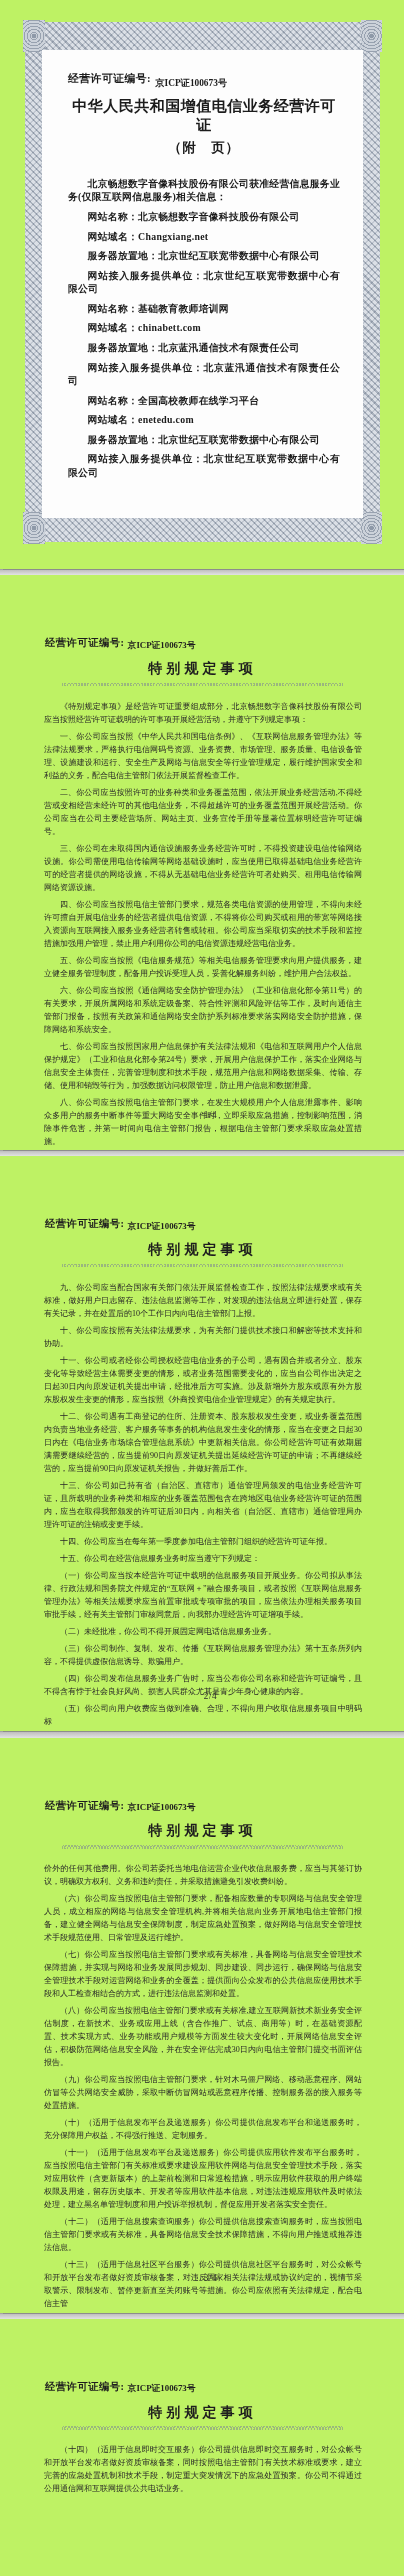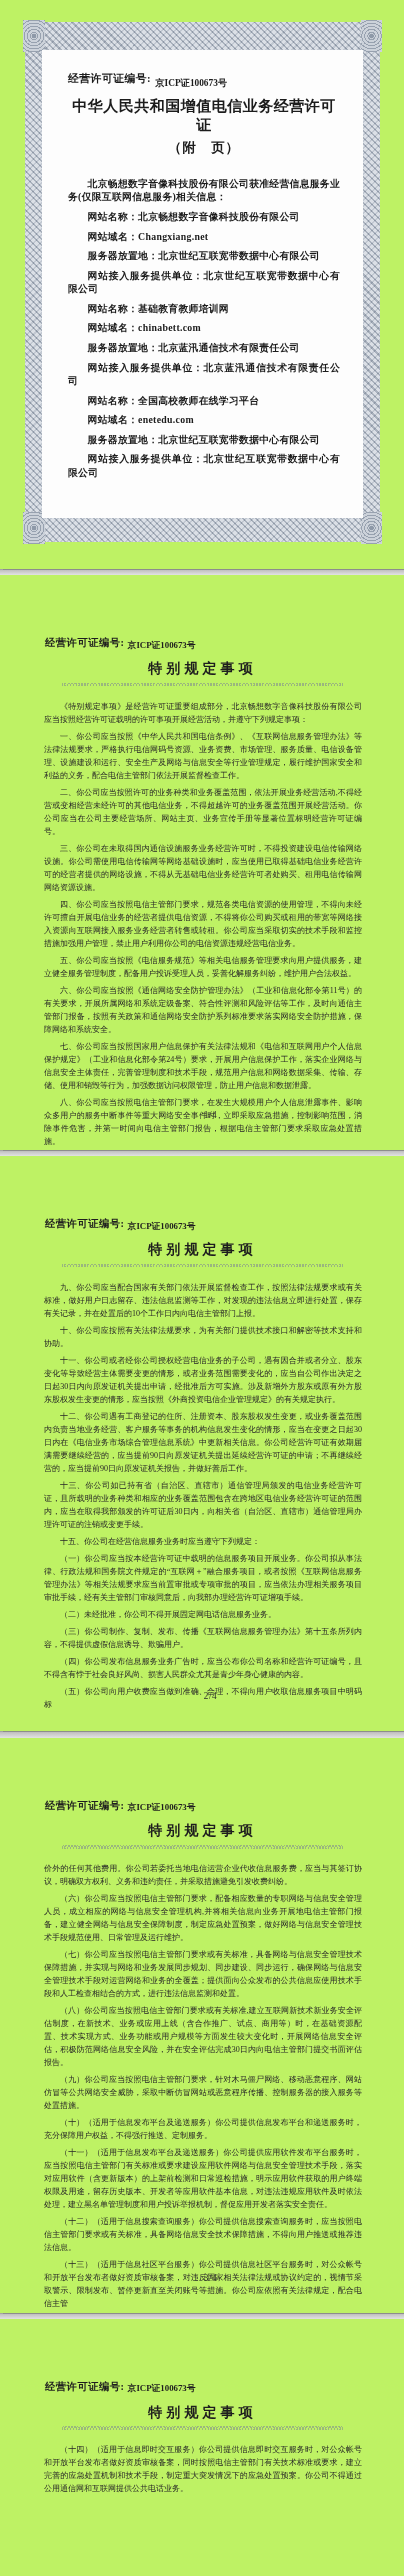--- a/index.html
+++ b/index.html
@@ -153,20 +153,21 @@
     <span class="sp-head-no">京ICP证100673号</span>
   </div>
   <div class="sp-title">特别规定事项</div>
   <div class="sp-wave"></div>
   <div class="sp-body">
     <p>九、你公司应当配合国家有关部门依法开展监督检查工作，按照法律法规要求或有关标准，做好用户日志留存、违法信息监测等工作，对发现的违法信息立即进行处置，保存有关记录，并在处置后的10个工作日内向电信主管部门上报。</p>
     <p>十、你公司应按照有关法律法规要求，为有关部门提供技术接口和解密等技术支持和协助。</p>
     <p>十一、你公司或者经你公司授权经营电信业务的子公司，遇有因合并或者分立、股东变化等导致经营主体需要变更的情形，或者业务范围需要变化的，应当自公司作出决定之日起30日内向原发证机关提出申请，经批准后方可实施。涉及新增外方股东或原有外方股东股权发生变更的情形，应当按照《外商投资电信企业管理规定》的有关规定执行。</p>
     <p>十二、你公司遇有工商登记的住所、注册资本、股东股权发生变更，或业务覆盖范围内负责当地业务经营、客户服务等事务的机构信息发生变化的情形，应当在变更之日起30日内在《电信业务市场综合管理信息系统》中更新相关信息。你公司经营许可证有效期届满需要继续经营的，应当提前90日向原发证机关提出延续经营许可证的申请；不再继续经营的，应当提前90日向原发证机关报告，并做好善后工作。</p>
     <p>十三、你公司如已持有省（自治区、直辖市）通信管理局颁发的电信业务经营许可证，且所载明的业务种类和相应的业务覆盖范围包含在跨地区电信业务经营许可证的范围内，应当在取得我部颁发的许可证后30日内，向相关省（自治区、直辖市）通信管理局办理许可证的注销或变更手续。</p>
+    <p>十四、你公司应当在每年第一季度参加电信主管部门组织的经营许可证年报。</p>
     <p>十五、你公司在经营信息服务业务时应当遵守下列规定：</p>
     <p>（一）你公司应当按本经营许可证中载明的信息服务项目开展业务。你公司拟从事法律、行政法规和国务院文件规定的“互联网＋”融合服务项目，或者按照《互联网信息服务管理办法》等相关法规要求应当前置审批或专项审批的项目，应当依法办理相关服务项目审批手续，经有关主管部门审核同意后，向我部办理经营许可证增项手续。</p>
     <p>（二）未经批准，你公司不得开展固定网电话信息服务业务。</p>
     <p>（三）你公司制作、复制、发布、传播《互联网信息服务管理办法》第十五条所列内容，不得提供虚假信息诱导、欺骗用户。</p>
     <p>（四）你公司发布信息服务业务广告时，应当公布你公司名称和经营许可证编号，且不得含有悖于社会良好风尚、损害人民群众尤其是青少年身心健康的内容。</p>
     <p>（五）你公司向用户收费应当做到准确、合理，不得向用户收取信息服务项目中明码标</p>
   </div>
   <div class="sp-pageno">2/4</div>
 </div>
 

